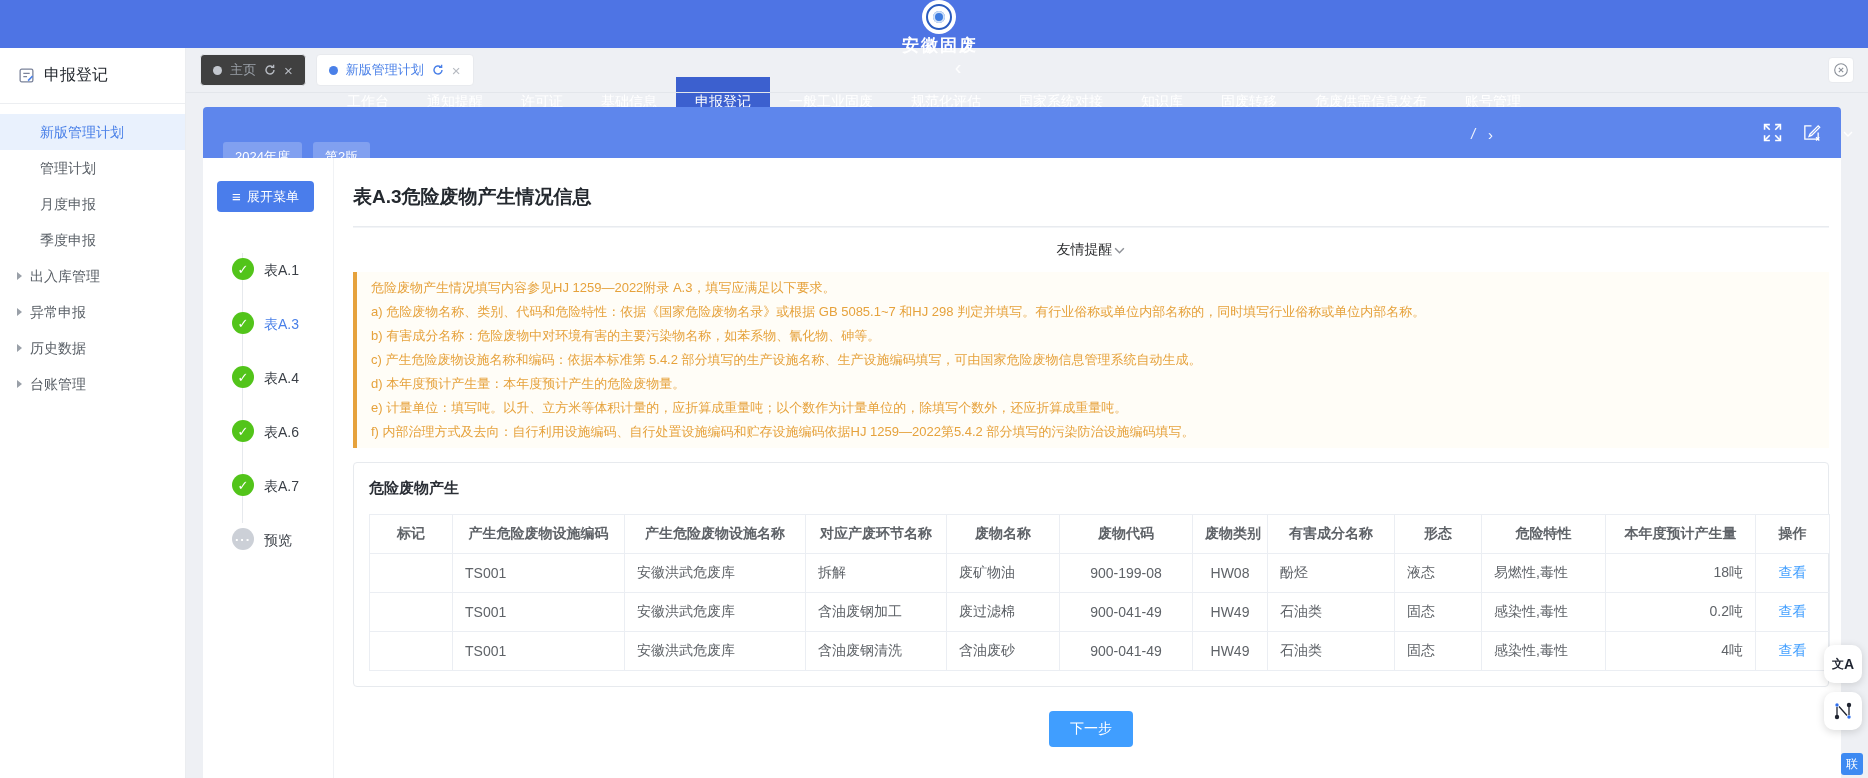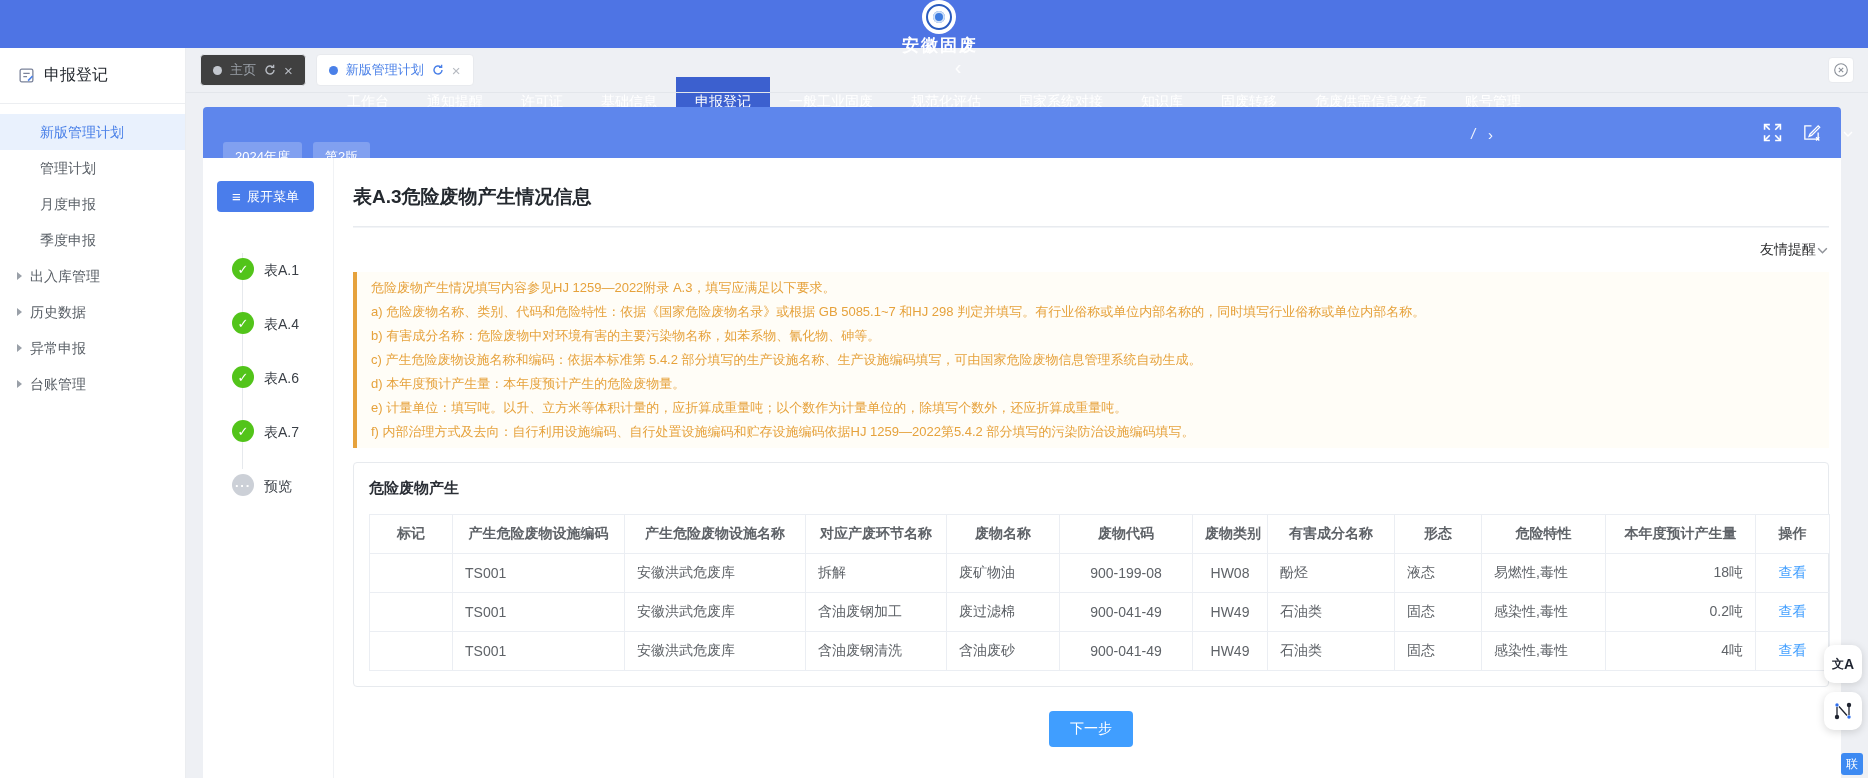--- a/index.html
+++ b/index.html
@@ -64,21 +64,21 @@
   .step.done .circle { background:#52c41a; }
   .step.done .circle::before { content:"\2713"; }
   .step.pending .circle { background:#ccd0d7; letter-spacing:1px; }
   .step.pending .circle::before { content:"\00B7\00B7\00B7"; font-weight:bold; }
   .step-label { font-size:14px; color:#3a3f46; }
   .step.active .step-label { color:#4a80e8; }
 
   .form-col { flex:1; min-width:0; padding:14px 12px 0 19px; overflow:hidden; }
   .form-title { font-size:19px; font-weight:600; color:#24292f; margin:12px 0 16px; }
   .divider { border:none; border-top:1px solid #e8ebef; }
-  .collapse-header { height:45px; display:flex; align-items:center; justify-content:flex-end; font-size:14px; color:#303133; cursor:pointer; border-top:1px solid #f2f4f7; }
+  .collapse-header { height:45px; display:flex; align-items:center; justify-content:center; font-size:14px; color:#303133; cursor:pointer; border-top:1px solid #f2f4f7; }
   .notice { border-left:4px solid #e6a23c; background:#fffdf7; padding:4px 14px; color:#e6a23c; font-size:13px; line-height:24px; }
   .notice p { margin:0; }
 
   .waste-box { margin-top:14px; border:1px solid #e7eaee; border-radius:4px; padding:14px 15px 15px; }
   .waste-title { font-size:15px; font-weight:600; color:#2b2f36; margin:2px 0 16px; }
   table.waste { width:100%; border-collapse:collapse; table-layout:fixed; font-size:14px; color:#5f6368; }
   table.waste th, table.waste td { border:1px solid #ebeef3; height:39px; padding:0 12px; overflow:hidden; white-space:nowrap; }
   table.waste th { font-weight:600; text-align:center; color:#5f6368; background:#fff; }
   td.al { text-align:left; } td.ac { text-align:center; } td.ar { text-align:right; }
   .link { color:#409eff; cursor:pointer; }
@@ -190,27 +190,27 @@
 
         <div class="side-item has-arrow">
           <span class="caret"></span>
 
           <span class="side-label">出入库管理</span>
         </div>
 
         <div class="side-item has-arrow">
           <span class="caret"></span>
 
-          <span class="side-label">历史数据</span>
+          <span class="side-label">异常申报</span>
         </div>
 
         <div class="side-item has-arrow">
           <span class="caret"></span>
 
-          <span class="side-label">异常申报</span>
+          <span class="side-label">历史数据</span>
         </div>
 
         <div class="side-item has-arrow">
           <span class="caret"></span>
 
           <span class="side-label">台账管理</span>
         </div>
       </div>
   </aside>
 
@@ -281,20 +281,24 @@
             <span class="bars">≡</span>
             <span>展开菜单</span>
           </button>
           <ul class="steps-list">
 
               <li class="step done">
                 <span class="circle"></span>
                 <span class="step-label">表A.1</span>
               </li>
 
+              <li class="step active done">
+                <span class="circle"></span>
+                <span class="step-label">表A.3</span>
+              </li>
 
               <li class="step done">
                 <span class="circle"></span>
                 <span class="step-label">表A.4</span>
               </li>
 
               <li class="step done">
                 <span class="circle"></span>
                 <span class="step-label">表A.6</span>
               </li>

